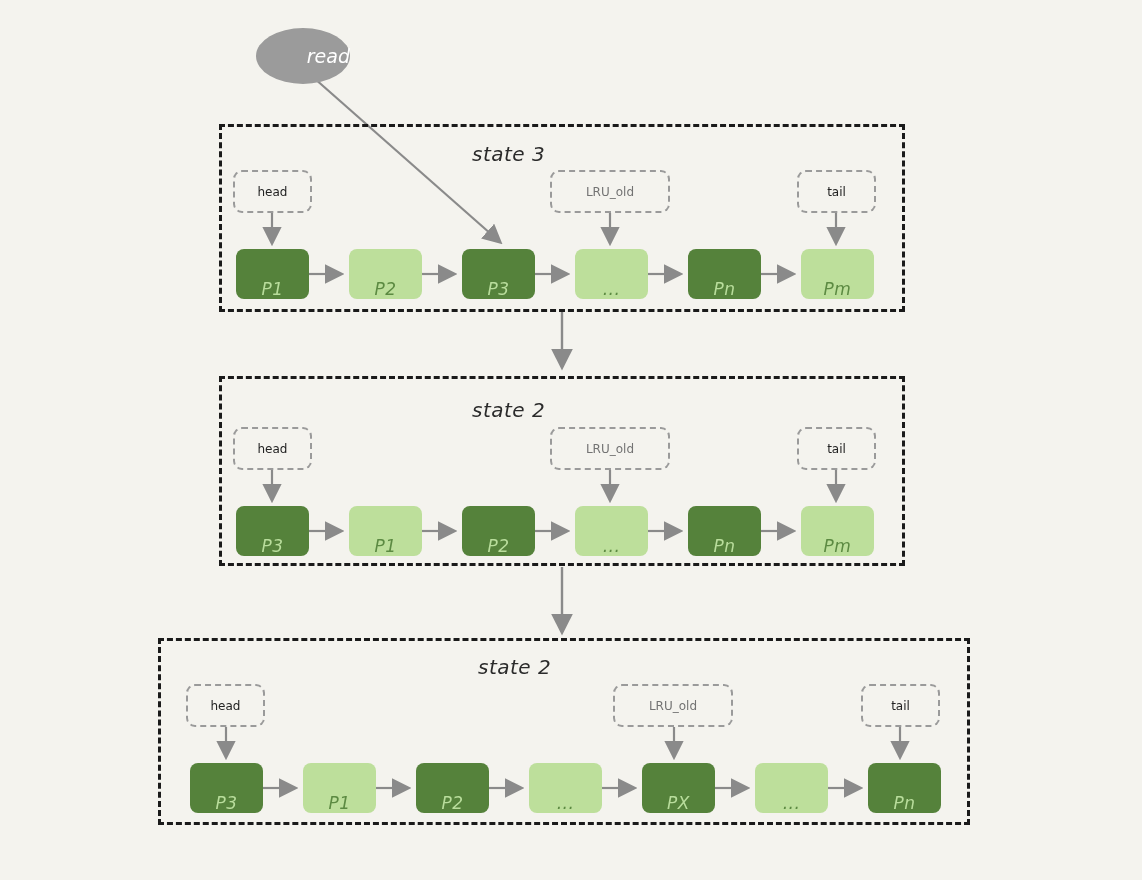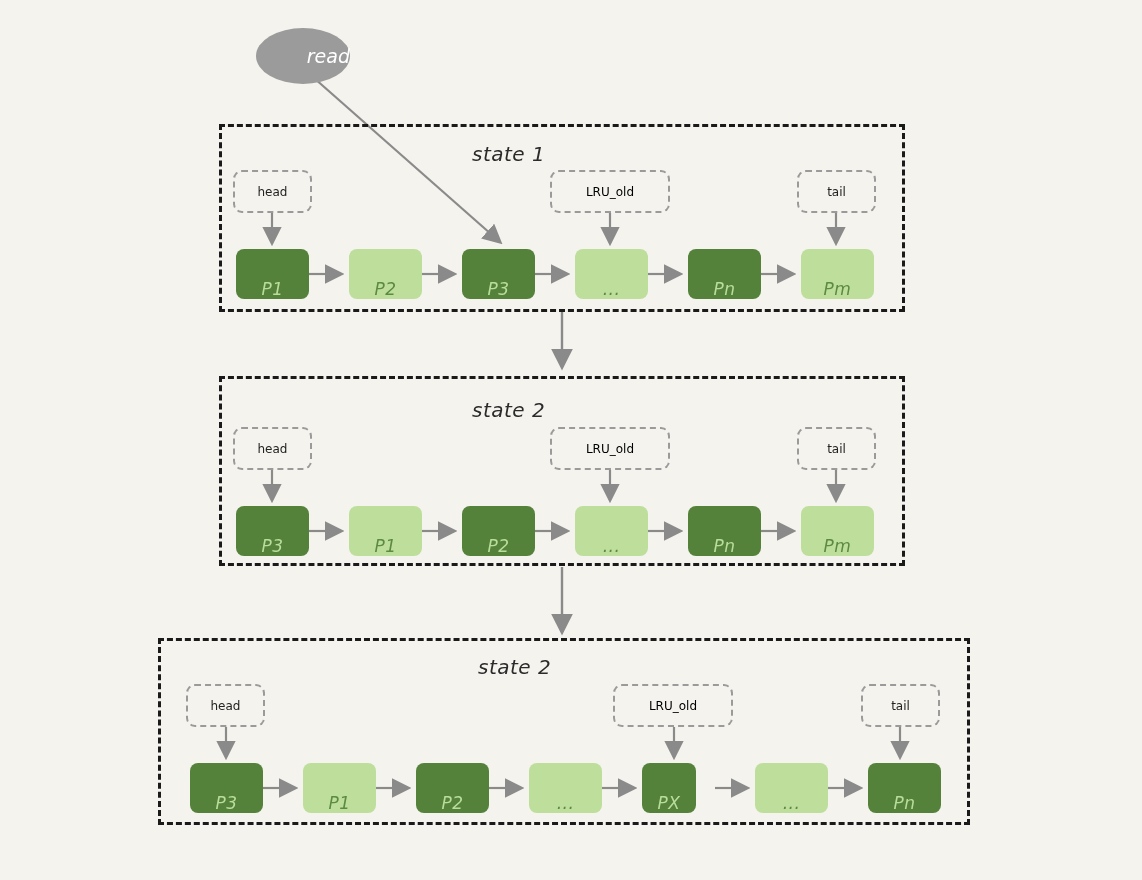--- a/index.html
+++ b/index.html
@@ -43,21 +43,21 @@
     border-radius: 9px;
     box-sizing: border-box;
     display: flex;
     align-items: center;
     justify-content: center;
     font-family: "DejaVu Sans", sans-serif;
     font-size: 12px;
     color: #222222;
     background: transparent;
   }
-  .chip.red { color: #000000; }
+  .chip.red { color: #737373; }
   
   .node {
     position: absolute;
     border-radius: 8px;
     box-sizing: border-box;
     display: flex;
     align-items: flex-end;
     justify-content: center;
     font-family: "DejaVu Sans", sans-serif;
     font-size: 17px;
@@ -149,21 +149,21 @@
     <path d="M715,788 L747,788" stroke="#8a8a8a" stroke-width="2.2" fill="none" marker-end="url(#ah)"></path>
     <path d="M828,788 L860,788" stroke="#8a8a8a" stroke-width="2.2" fill="none" marker-end="url(#ah)"></path>
   </g>
 </svg>
 
 <div class="read-ellipse" style="left:256px; top:28px; width:94px; height:56px;">
   <span>read</span>
 </div>
 
 <div class="state-box" style="left:219px; top:124px; width:686px; height:188px;"></div>
-<div class="state-title" style="left:472px; top:142px;">state 1</div>
+<div class="state-title" style="left:472px; top:142px;">state 3</div>
 
 <div class="chip" style="left:233px; top:170px; width:79px; height:43px;">
   <span>head</span>
 </div>
 <div class="chip red" style="left:550px; top:170px; width:120px; height:43px;">
   <span>LRU_old</span>
 </div>
 <div class="chip" style="left:797px; top:170px; width:79px; height:43px;">
   <span>tail</span>
 </div>
@@ -237,21 +237,21 @@
 </div>
 <div class="node light" style="left:303px; top:763px; width:73px; height:50px;">
   <span>P1</span>
 </div>
 <div class="node dark" style="left:416px; top:763px; width:73px; height:50px;">
   <span>P2</span>
 </div>
 <div class="node light" style="left:529px; top:763px; width:73px; height:50px;">
   <span>...</span>
 </div>
-<div class="node dark" style="left:642px; top:763px; width:54px; height:50px;">
+<div class="node dark" style="left:642px; top:763px; width:73px; height:50px;">
   <span>PX</span>
 </div>
 <div class="node light" style="left:755px; top:763px; width:73px; height:50px;">
   <span>...</span>
 </div>
 <div class="node dark" style="left:868px; top:763px; width:73px; height:50px;">
   <span>Pn</span>
 </div>
 
 </body></html>

